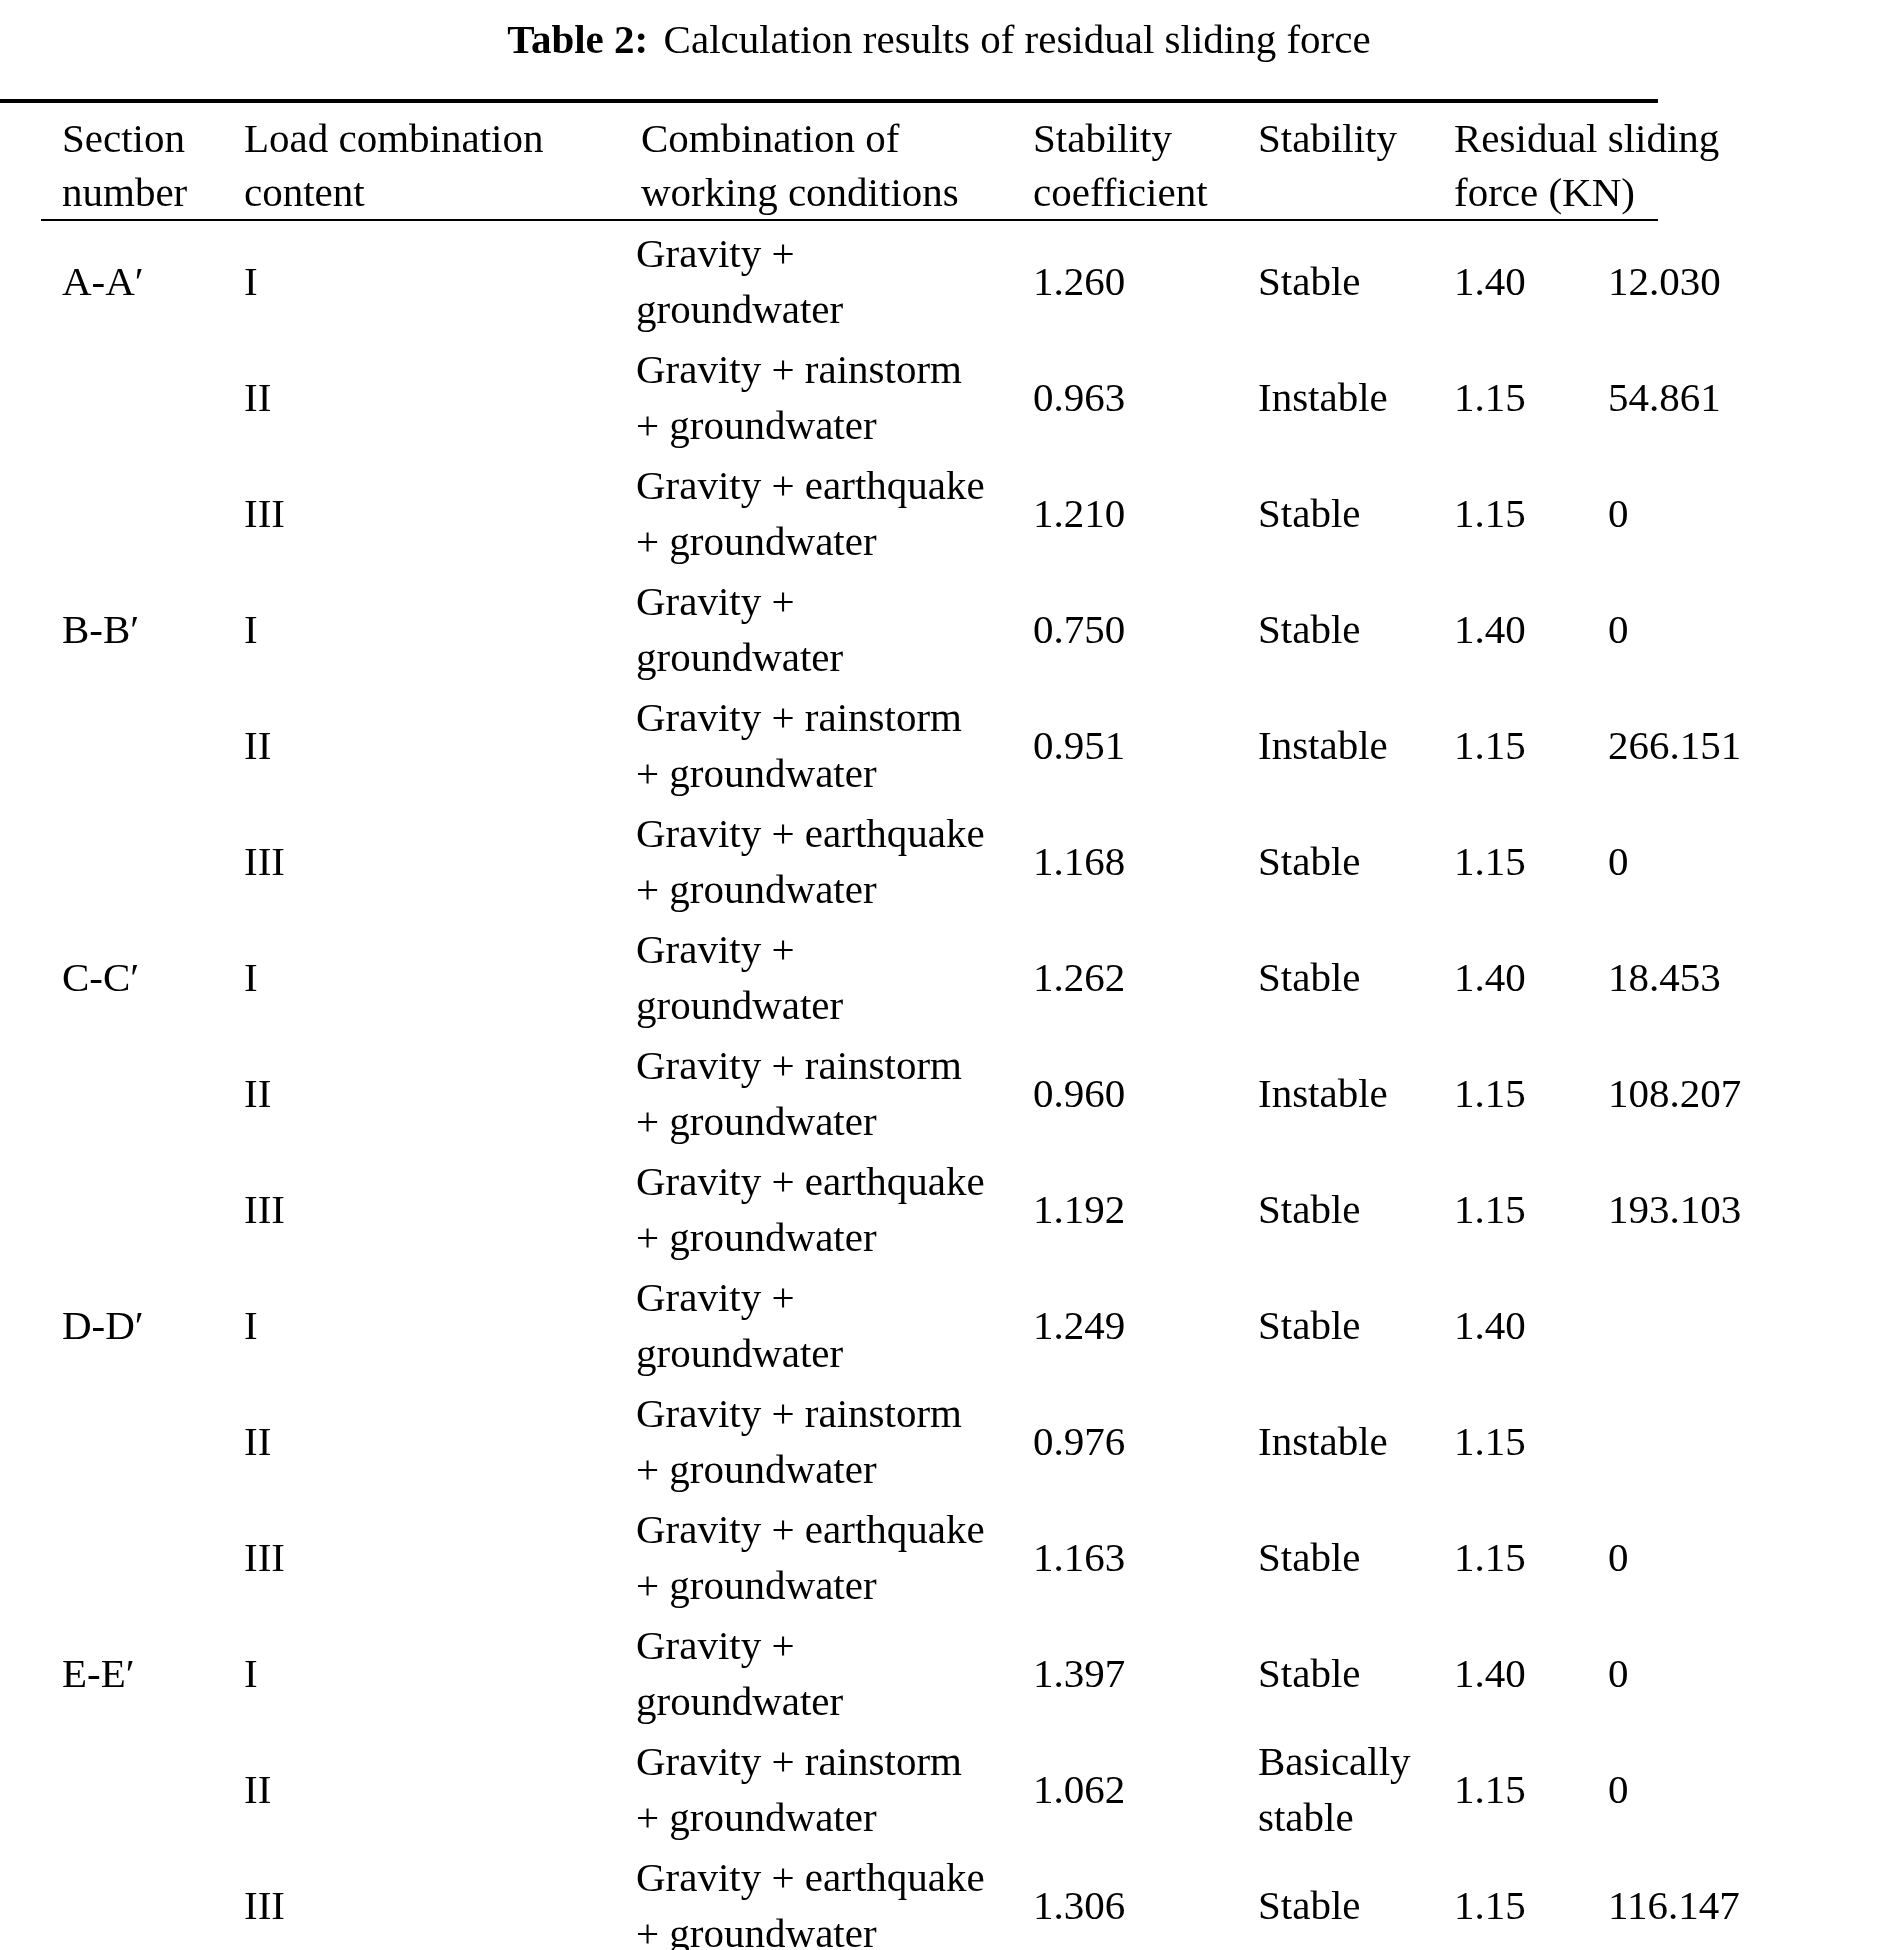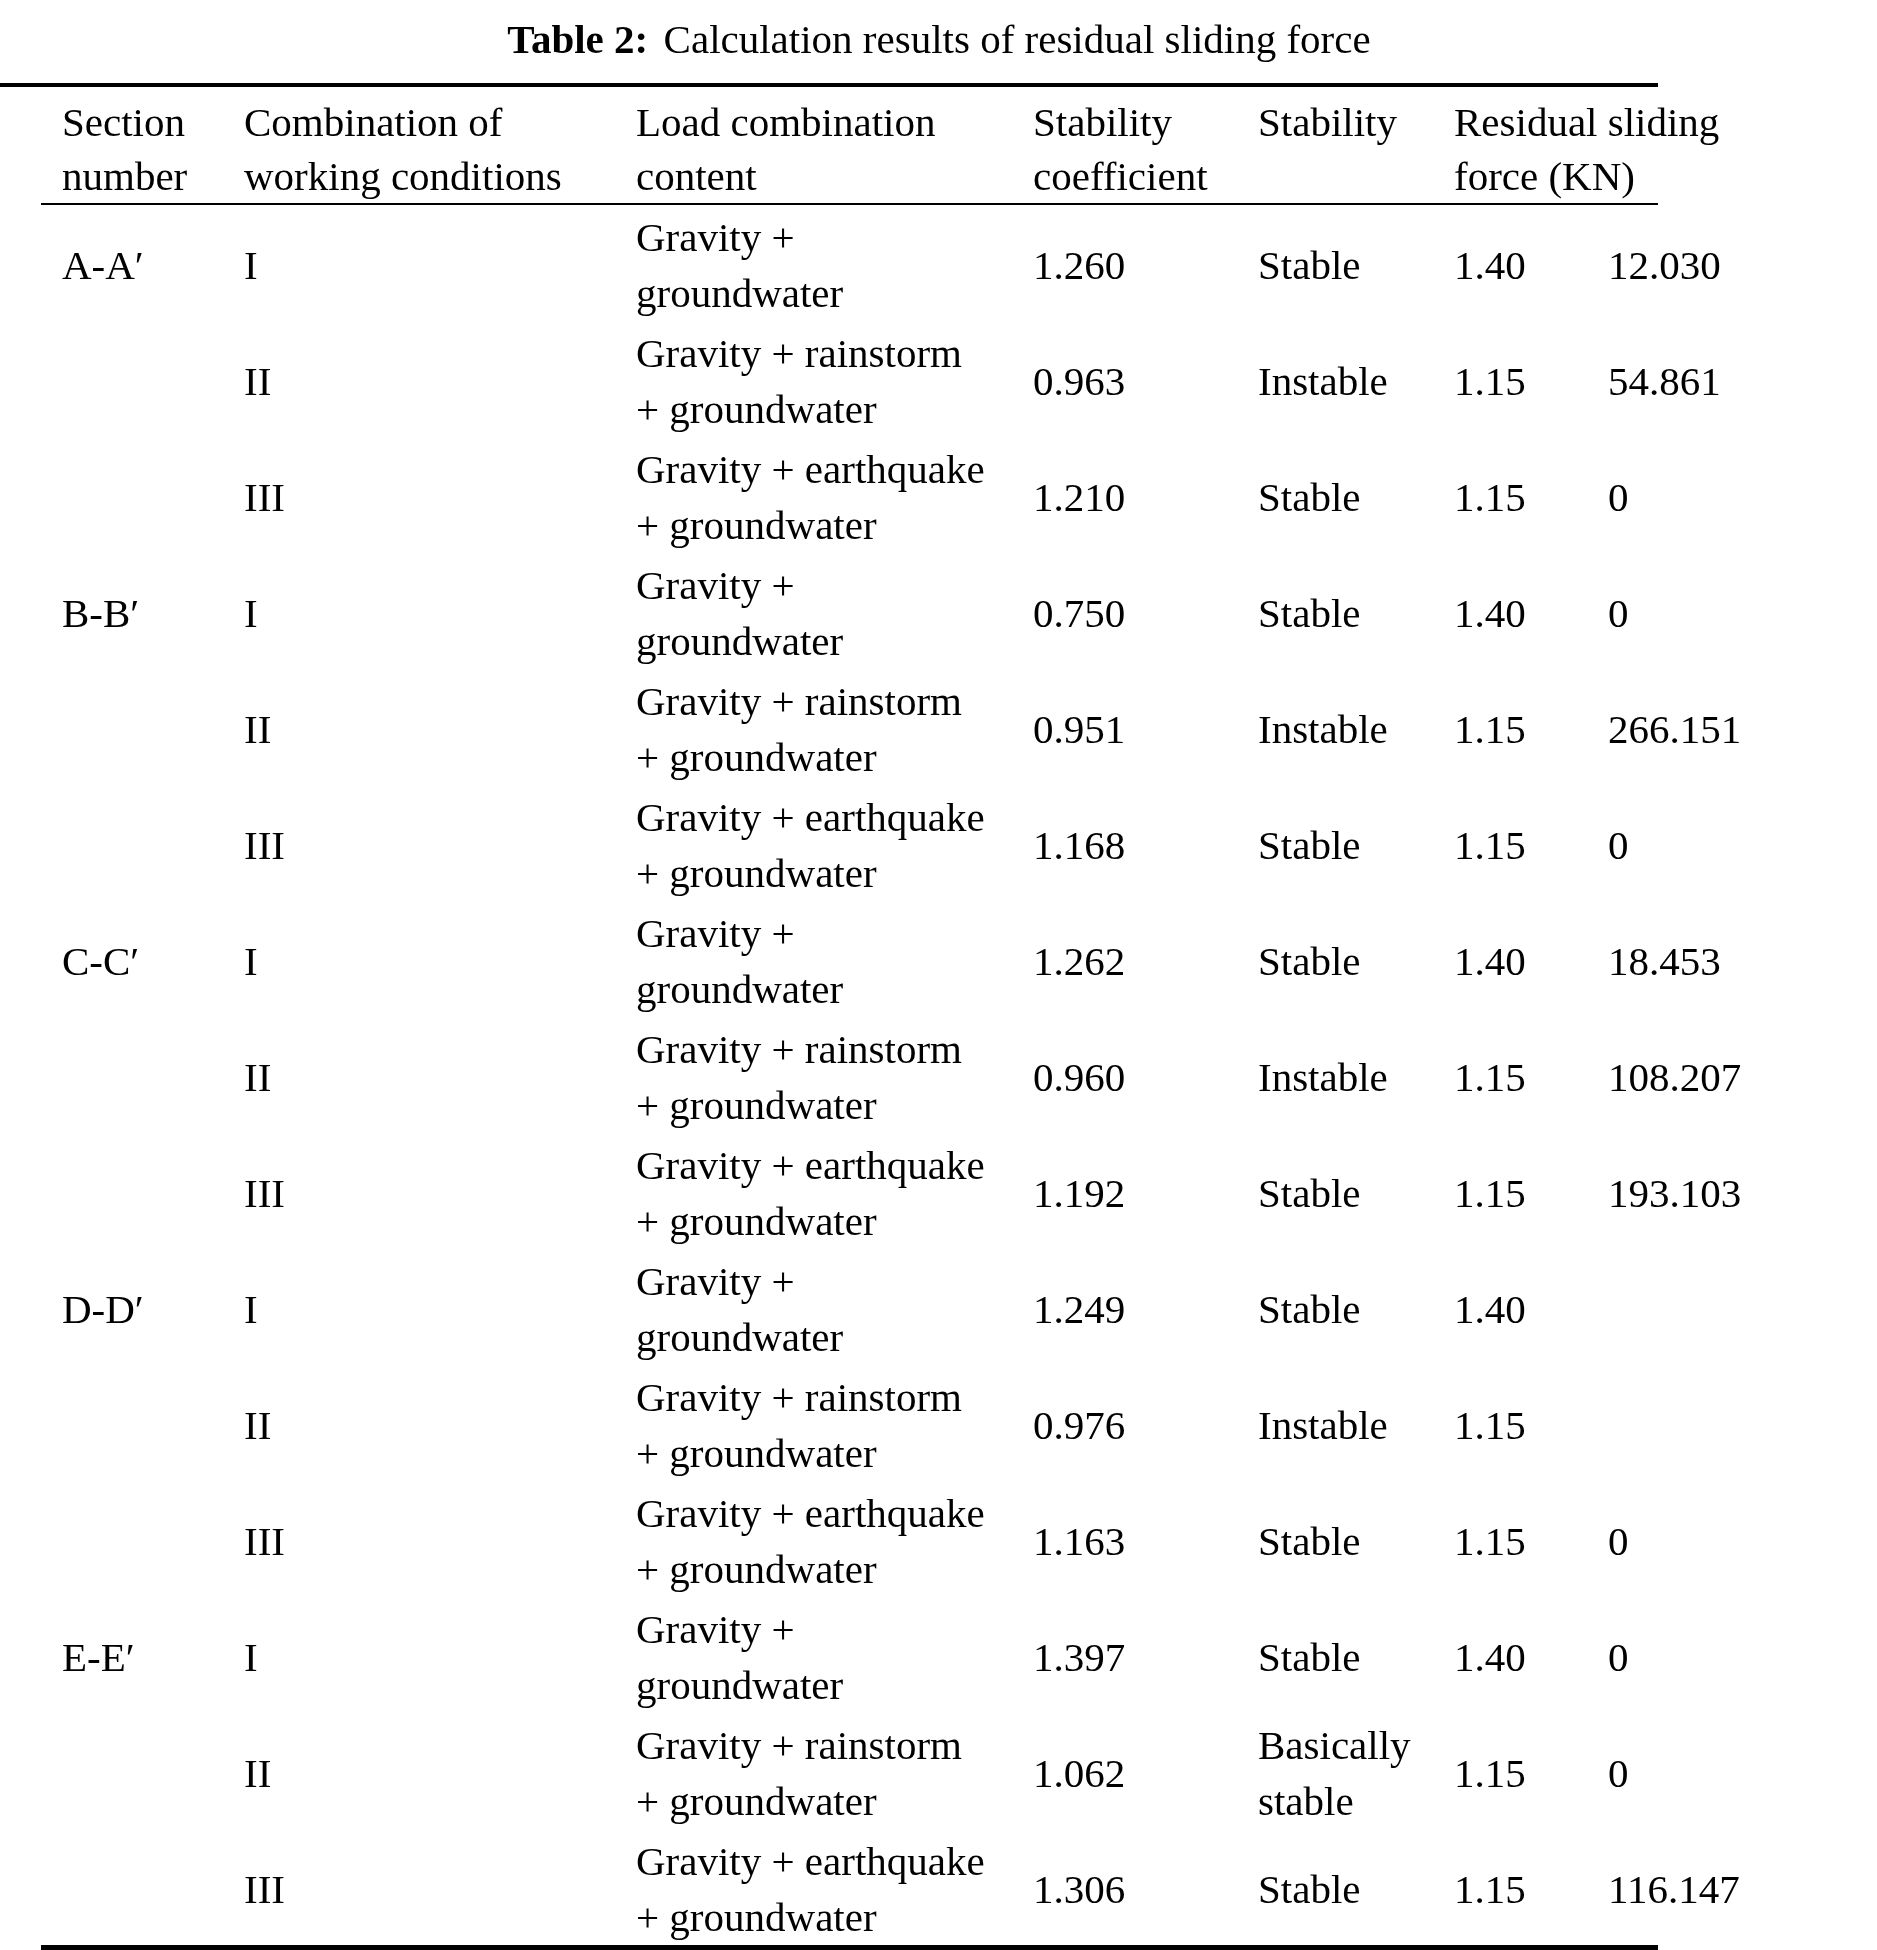--- a/index.html
+++ b/index.html
@@ -9,21 +9,21 @@
     height: 1950px;
     background: #ffffff;
     overflow: hidden;
   }
   body {
     font-family: "Liberation Serif", "DejaVu Serif", serif;
     color: #000000;
     font-size: 41px;
   }
   .caption {
-    height: 83px;
+    height: 99px;
     box-sizing: border-box;
     padding-top: 13.5px;
     text-align: center;
     line-height: 50px;
     white-space: nowrap;
   }
   .caption-label {
     font-weight: bold;
     margin-right: 15.4px;
   }
@@ -71,24 +71,24 @@
 <body>
 
 <div class="caption">
   <span class="caption-label">Table 2:</span><span class="caption-text">Calculation results of residual sliding force</span>
 </div>
 
 <div class="tbl">
   <div class="thead">
     <div class="td c1">Section
 number</div>
+    <div class="td c3">Load combination
+content</div>
     <div class="td c2">Combination of
 working conditions</div>
-    <div class="td c3">Load combination
-content</div>
     <div class="td c4">Stability
 coefficient</div>
     <div class="td c5">Stability</div>
     <div class="td c7">Residual sliding
 force (KN)</div>
   </div>
   <div class="tbody">
       <div class="tr">
     <div class="td c1">A-A′</div>
     <div class="td c2">I</div>

